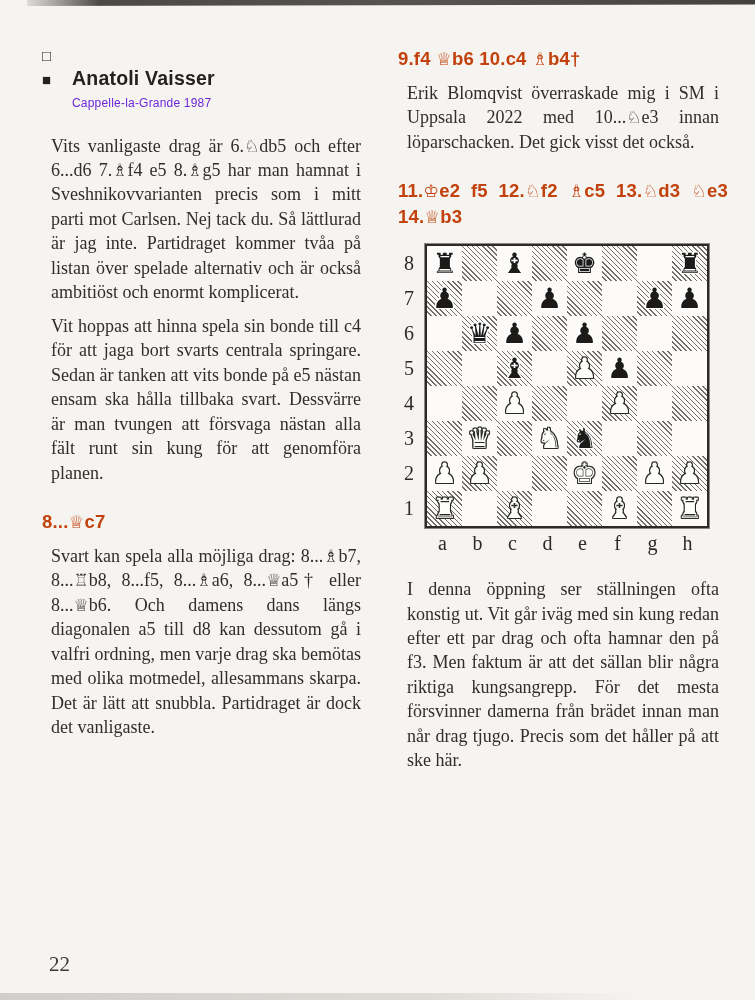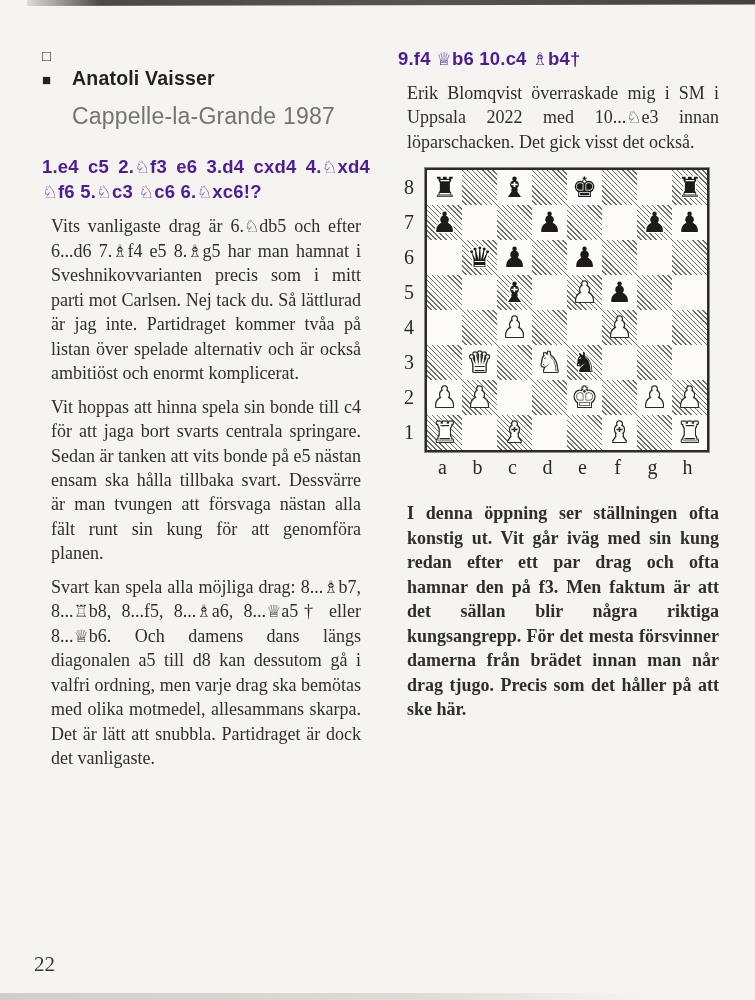--- a/index.html
+++ b/index.html
@@ -19,26 +19,26 @@
   }
   .col { position:absolute; top:46px; }
   .col-left  { left:42px;  width:328px; }
   .col-right { left:398px; width:330px; }
 
   
   .gamehead { margin-bottom:24px; }
   .player-line { display:flex; align-items:baseline; font-family:"Liberation Sans",sans-serif;
     font-weight:700; font-size:19.5px; line-height:1.32; color:#232220; letter-spacing:0.2px; }
   .marker { width:30px; font-size:15px; color:#232220; }
-  .event-line { font-family:"Liberation Sans",sans-serif; font-size:23px; color:#737373;
-    margin-left:30px; margin-top:11px; letter-spacing:0.2px; }
+  .event-line { font-family:"Liberation Sans",sans-serif; font-size:12px; color:#6d28d9;
+    margin-left:30px; margin-top:4px; letter-spacing:0.2px; }
 
   .moves {
     font-family:"Liberation Sans","DejaVu Sans",sans-serif; font-weight:700;
-    font-size:18.5px; line-height:1.4; color:#4c1d95; letter-spacing:0.2px;
+    font-size:18.5px; line-height:1.4; color:#c2410c; letter-spacing:0.2px;
     text-align:justify; margin:24px 0 5px 0;
   }
   .para {
     font-family:"Liberation Serif","DejaVu Serif",serif;
     font-size:18px; line-height:1.36; color:#302e2c; text-align:justify; margin:9px;
   }
   .fig { font-family:"DejaVu Sans",sans-serif; font-size:0.95em; }
 
   
   .diagram { margin:14px 0 6px 0; }
@@ -61,21 +61,21 @@
     text-shadow:-1px -1px 0 #fff,1px -1px 0 #fff,-1px 1px 0 #fff,1px 1px 0 #fff,
                 -1px 0 0 #fff,1px 0 0 #fff,0 -1px 0 #fff,0 1px 0 #fff; }
   .piece.white { color:#fdfdfc;
     text-shadow:-1px -1px 0 #2a2927,1px -1px 0 #2a2927,-1px 1px 0 #2a2927,1px 1px 0 #2a2927,
                 -1px 0 0 #2a2927,1px 0 0 #2a2927,0 -1px 0 #2a2927,0 1px 0 #2a2927; }
   .file-labels { display:flex; margin-left:27px; margin-top:4px;
     font-family:"Liberation Serif",serif; font-size:20px; color:#2c2a28; }
   .file-labels div { width:35px; text-align:center; }
 
   .page-number {
-    position:absolute; left:34px; top:952px;
+    position:absolute; left:49px; top:952px;
     font-family:"Liberation Serif",serif; font-size:21px; color:#3b3937;
   }
 </style>
 </head>
 <body>
 
 <div class="page">
   <div class="edge-top"></div>
   <div class="edge-bottom"></div>
 
@@ -84,32 +84,33 @@
       <div class="player-line">
         <span class="marker">□</span>
       </div>
       <div class="player-line">
         <span class="marker">■</span>
         <span>Anatoli Vaisser</span>
       </div>
       <div class="event-line">Cappelle-la-Grande 1987</div>
     </div>
 
-    <p class="moves">1.e4 c5 2.<span class="fig">♘</span>f3 e6 3.d4 cxd4 4.<span class="fig">♘</span>xd4 <span class="fig">♘</span>f6 5.<span class="fig">♘</span>c3 <span class="fig">♘</span>c6 6.<span class="fig">♘</span>xc6!?</p>
     <p class="para">Vits vanligaste drag är 6.<span class="fig">♘</span>db5 och efter 6...d6 7.<span class="fig">♗</span>f4 e5 8.<span class="fig">♗</span>g5 har man hamnat i Sveshnikovvarianten precis som i mitt parti mot Carlsen. Nej tack du. Så lättlurad är jag inte. Partidraget kommer tvåa på listan över spelade alternativ och är också ambitiöst och enormt komplicerat.</p>
 
     <p class="para">Vit hoppas att hinna spela sin bonde till c4 för att jaga bort svarts centrala springare. Sedan är tanken att vits bonde på e5 nästan ensam ska hålla tillbaka svart. Dessvärre är man tvungen att försvaga nästan alla fält runt sin kung för att genomföra planen.</p>
 
+    <p class="moves">8...<span class="fig">♕</span>c7</p>
     <p class="para">Svart kan spela alla möjliga drag: 8...<span class="fig">♗</span>b7, 8...<span class="fig">♖</span>b8, 8...f5, 8...<span class="fig">♗</span>a6, 8...<span class="fig">♕</span>a5† eller 8...<span class="fig">♕</span>b6. Och damens dans längs diagonalen a5 till d8 kan dessutom gå i valfri ordning, men varje drag ska bemötas med olika motmedel, allesammans skarpa. Det är lätt att snubbla. Partidraget är dock det vanligaste.</p>
   </div>
 
   <div class="col col-right">
     <p class="moves" style="margin-top:0;">9.f4 <span class="fig">♕</span>b6 10.c4 <span class="fig">♗</span>b4†</p>
     <p class="para">Erik Blomqvist överraskade mig i SM i Uppsala 2022 med 10...<span class="fig">♘</span>e3 innan löparschacken. Det gick visst det också.</p>
 
+    <p class="moves">11.<span class="fig">♔</span>e2 f5 12.<span class="fig">♘</span>f2 <span class="fig">♗</span>c5 13.<span class="fig">♘</span>d3 <span class="fig">♘</span>e3 14.<span class="fig">♕</span>b3</p>
 
     <div class="diagram">
       <div class="board-row">
         <div class="rank-labels">
             <div>8</div>
             <div>7</div>
             <div>6</div>
             <div>5</div>
             <div>4</div>
             <div>3</div>
@@ -244,18 +245,18 @@
           <div>b</div>
           <div>c</div>
           <div>d</div>
           <div>e</div>
           <div>f</div>
           <div>g</div>
           <div>h</div>
         </div>
     </div>
 
-    <p class="para" style="margin-top:22px;font-weight:bold;">I denna öppning ser ställningen ofta konstig ut. Vit går iväg med sin kung redan efter ett par drag och ofta hamnar den på f3. Men faktum är att det sällan blir några riktiga kungsangrepp. För det mesta försvinner damerna från brädet innan man når drag tjugo. Precis som det håller på att ske här.</p>
+    <p class="para" style="margin-top:22px;">I denna öppning ser ställningen ofta konstig ut. Vit går iväg med sin kung redan efter ett par drag och ofta hamnar den på f3. Men faktum är att det sällan blir några riktiga kungsangrepp. För det mesta försvinner damerna från brädet innan man når drag tjugo. Precis som det håller på att ske här.</p>
 
   </div>
 
   <div class="page-number">22</div>
 </div>
 
 </body></html>

